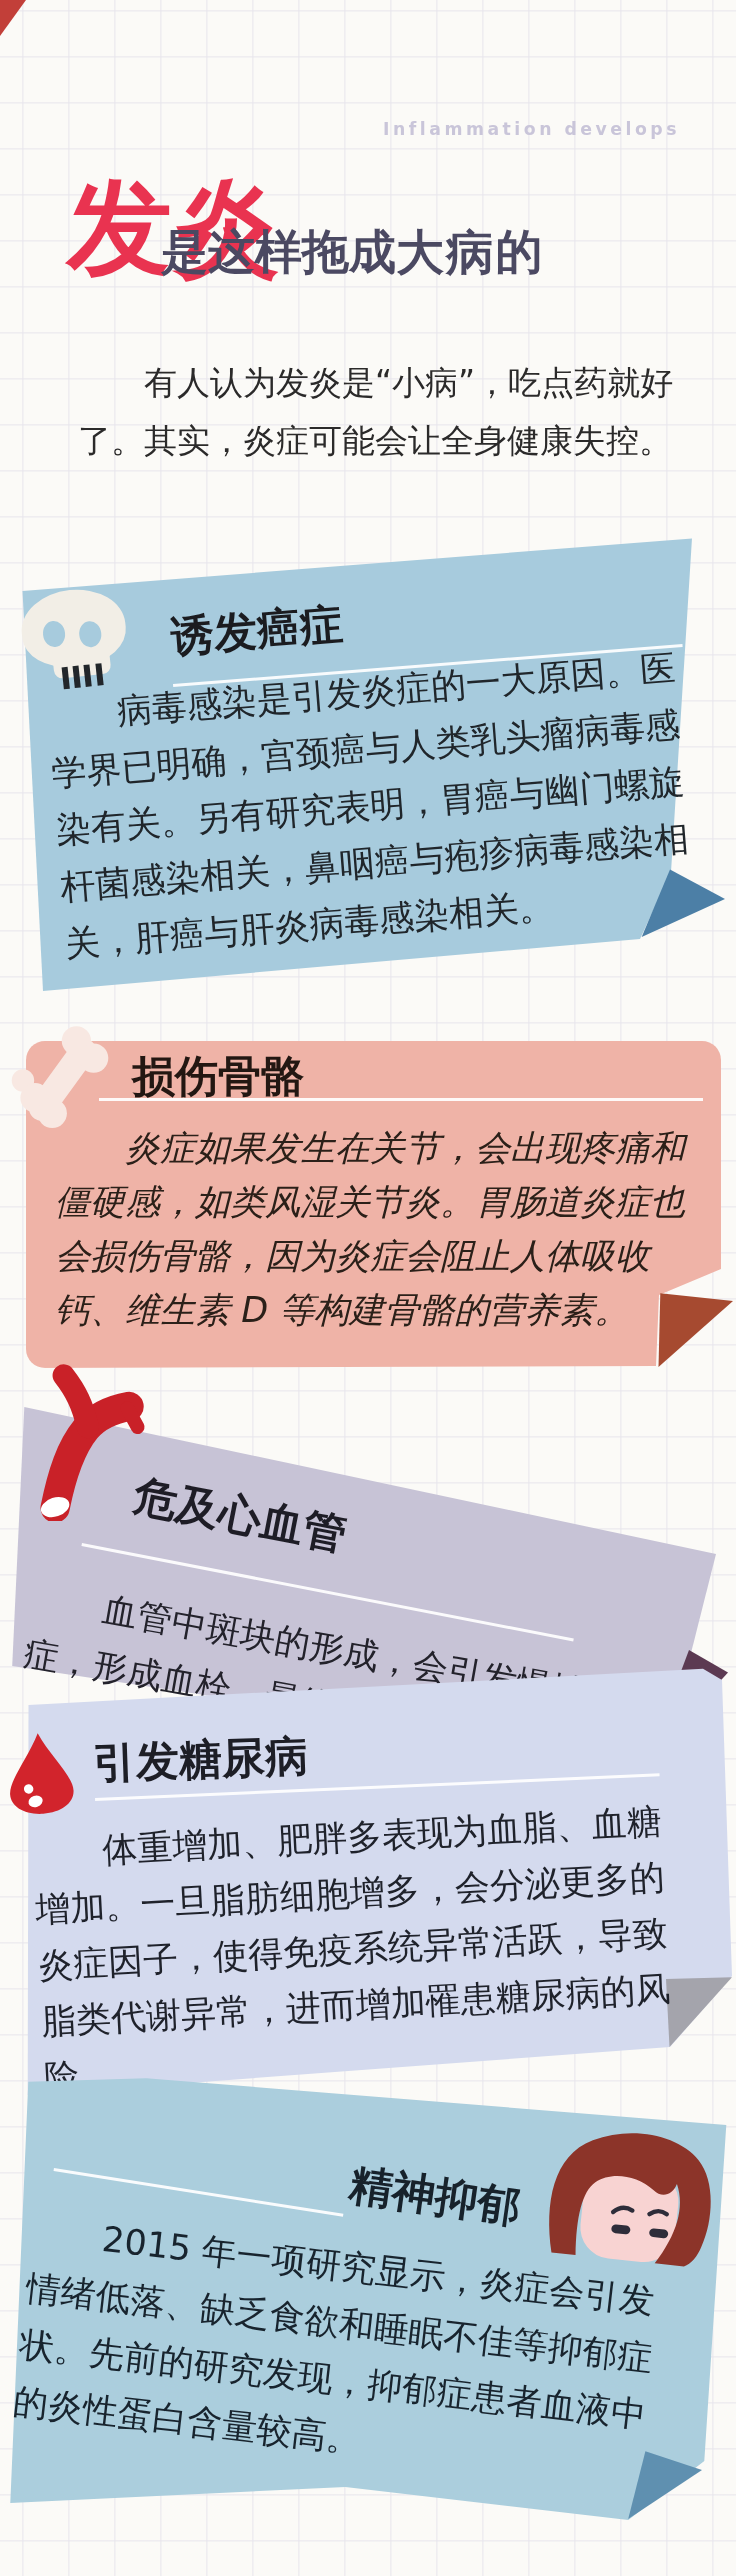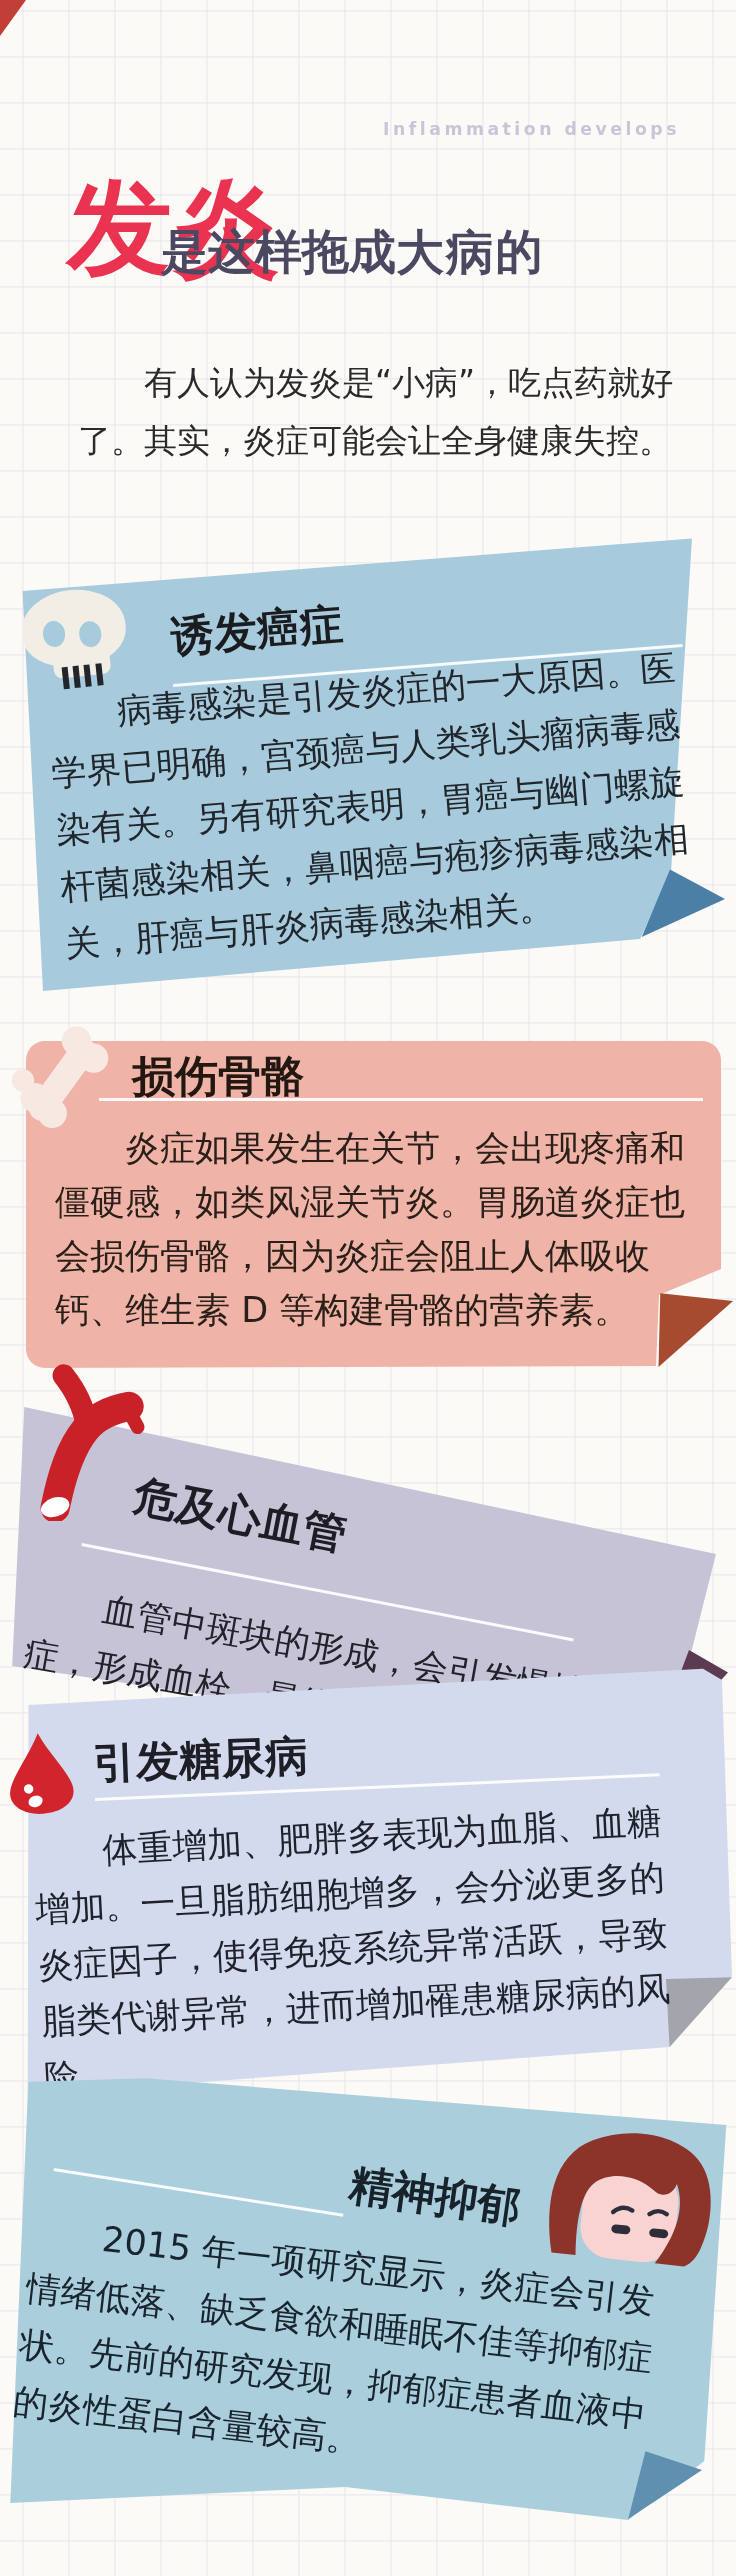--- a/index.html
+++ b/index.html
@@ -50,21 +50,21 @@
   .skull .teeth{left:43px;top:76px;display:flex;gap:5.2px;}
   .skull .tooth{width:6px;height:22.4px;background:#22262a;}
 
   
   .c2-shape{left:26px;top:1041px;width:695px;height:327px;background:#efb3a7;border-radius:19px;
     clip-path:polygon(0 0,695px 0,695px 228px,633px 254px,630px 325px,0 327px);}
   .c2-fold{left:643px;top:1282px;width:95px;height:88px;background:#a64a30;
     clip-path:polygon(17.3px 11.2px,90px 19px,15.5px 85px);}
   .c2-title{left:132px;top:1048px;color:#231712;}
   .c2-rule{left:99px;top:1098px;width:604px;}
-  .c2-body{left:55px;top:1121px;width:652px;line-height:54px;color:#2b2019;}
+  .c2-body{left:55px;top:1121px;width:652px;line-height:54px;color:#2b2019;font-style:italic;}
   .bone{left:8.6px;top:1015px;width:121px;height:125px;}
 
   
   .c3-shape{left:7px;top:1381px;width:730px;height:388px;background:#c7c3d6;
     clip-path:polygon(17.3px 26px,709px 173px,683px 276px,636px 380px,5.2px 285px);}
   .c3-fold{left:643px;top:1644px;width:91px;height:121px;background:#5c3a52;
     clip-path:polygon(46px 6px,85px 28.5px,4.3px 117px);}
   .c3-title{left:140px;top:1467px;transform:rotate(11deg);color:#1e1d26;}
   .c3-rule{left:82px;top:1543px;width:501px;transform:rotate(11deg);}
   .c3-body{left:39px;top:1569px;width:643px;line-height:57px;transform:rotate(10deg);color:#23222b;}

